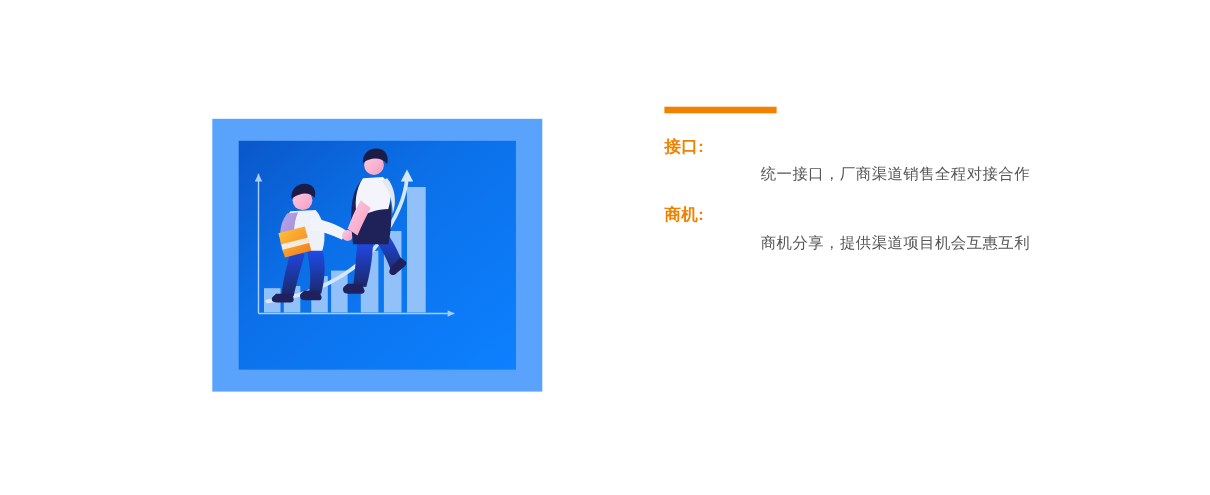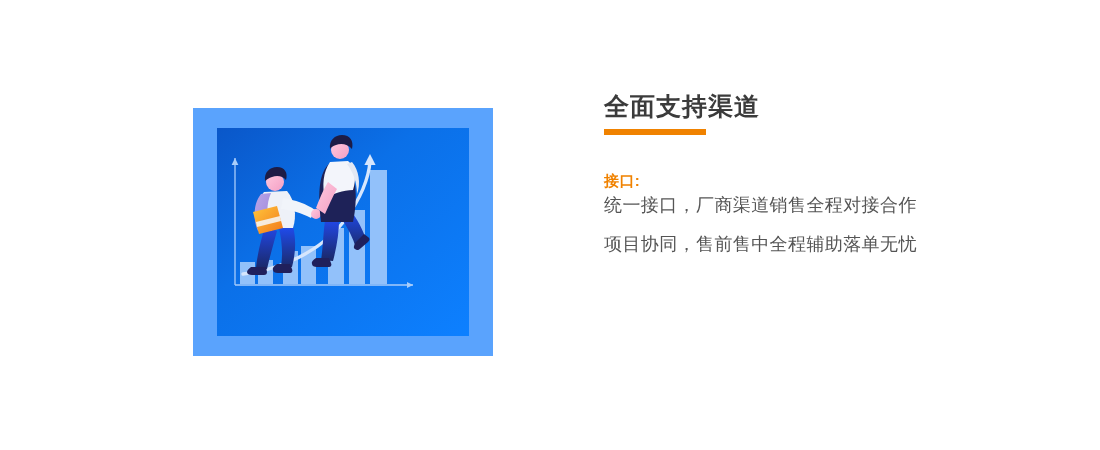--- a/index.html
+++ b/index.html
@@ -55,39 +55,40 @@
     margin: 0;
     padding: 0;
   }
   #title-underline {
     width: 102px;
     height: 6px;
     background: #f08200;
     margin-top: 7px;
   }
   #feature-list {
-    margin-top: 34px;
+    margin-top: 19px;
   }
   .feature-item {
     margin-bottom: 13px;
   }
   .feature-label {
     display: block;
     font-size: 15px;
     font-weight: bold;
     color: #f08200;
     line-height: 23px;
     letter-spacing: 0.4px;
   }
   .feature-desc {
     display: block;
-    font-size: 18px;
+    font-size: 14px;
     color: #555555;
     line-height: 26px;
     letter-spacing: 0.4px;
+    text-align: center;
   }
 </style>
 </head>
 <body>
 
 <div id="illustration-block">
   <div id="illustration-panel">
     <svg id="illustration-svg" viewBox="0 0 252 208">
       <defs>
         <linearGradient id="panelGrad" x1="0" y1="0" x2="1" y2="1">
@@ -181,29 +182,29 @@
         <path d="M111,54 C106,62 102,72 99,80 L108,86 C112,77 116,68 120,61 Z" fill="url(#skinGrad)"></path>
 
         <circle cx="123" cy="22" r="9" fill="url(#skinGrad)"></circle>
         <path d="M113,21 C112,12 118,7 125,7 C133,7 137,13 135,21 C131,16 124,15 119,17 C116,18 114,19 113,21 Z" fill="#1d1c46"></path>
       </g>
     </svg>
   </div>
 </div>
 
 <div id="text-column">
-  <h1 id="section-title">全面支持渠道</h1>
   <div id="title-underline"></div>
 
   <div id="feature-list">
     <div class="feature-item">
       <span class="feature-label">接口:</span>
       <span class="feature-desc">统一接口，厂商渠道销售全程对接合作</span>
     </div>
     <div class="feature-item">
     </div>
     <div class="feature-item">
-      <span class="feature-desc">项目协同，售前售中全程辅助落单无忧</span>
-    </div>
-    <div class="feature-item">
+    </div>
+    <div class="feature-item">
+      <span class="feature-label">商机:</span>
+      <span class="feature-desc">商机分享，提供渠道项目机会互惠互利</span>
     </div>
   </div>
 </div>
 
 </body></html>

